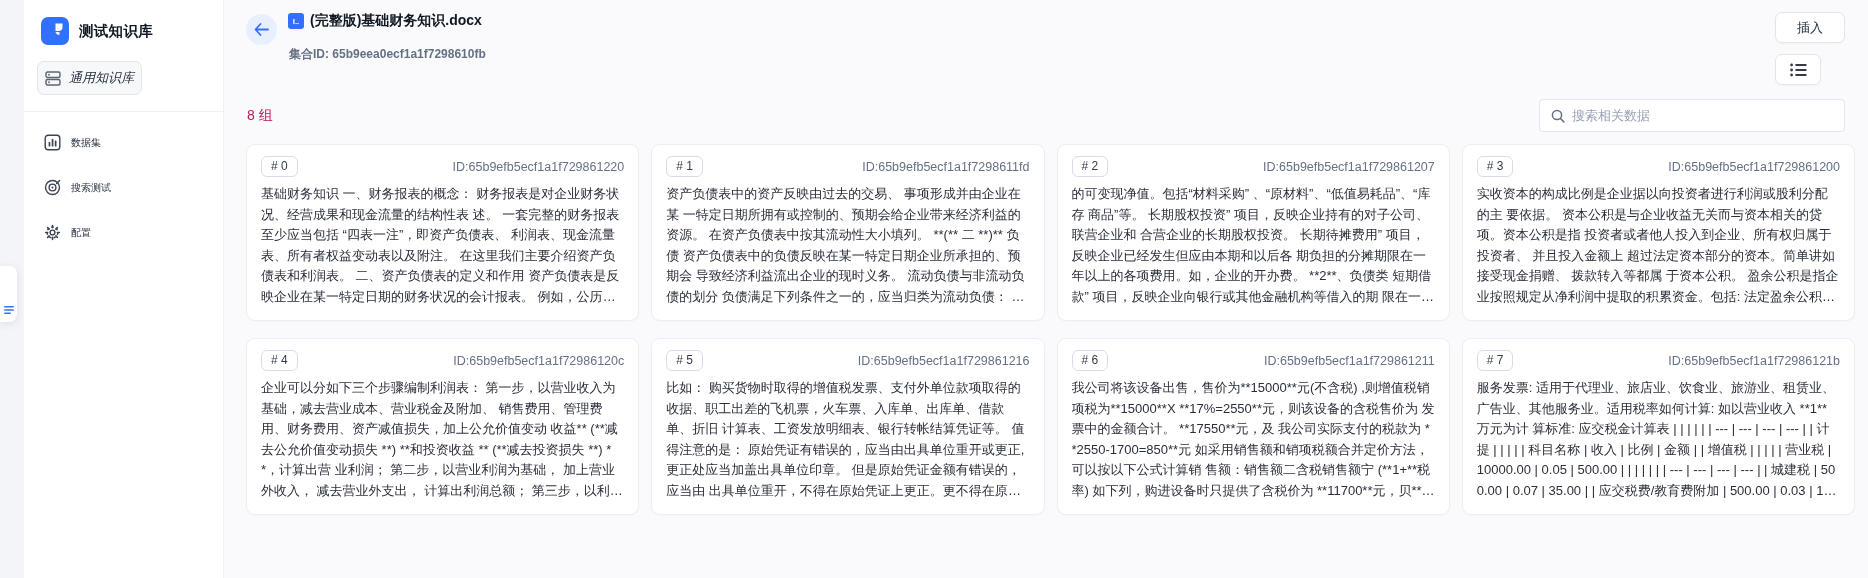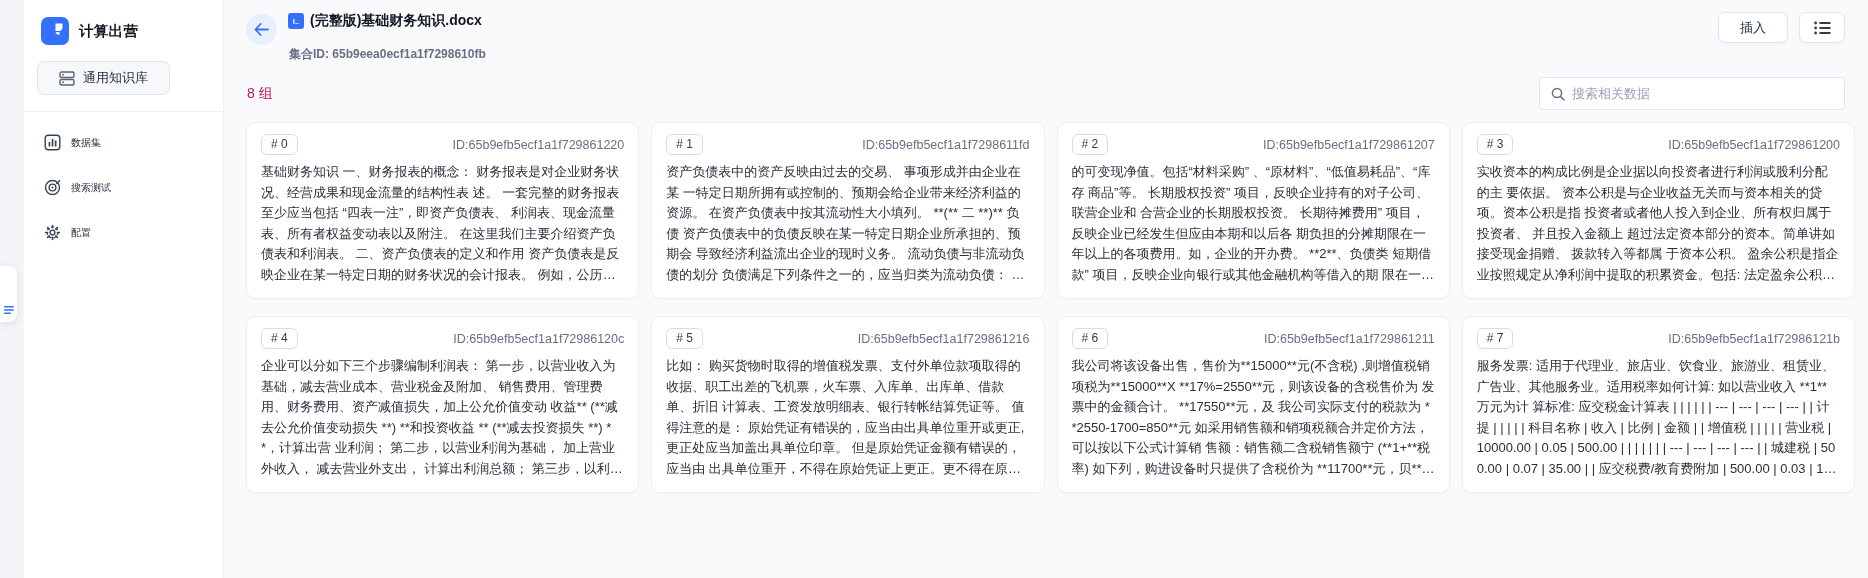--- a/index.html
+++ b/index.html
@@ -13,39 +13,39 @@
               border-radius:0 8px 8px 0; box-shadow:0 2px 8px rgba(30,40,80,.10);
               display:flex; align-items:flex-end; justify-content:center; padding-bottom:7px; cursor:pointer; }
 
   
   .sidebar { width:200px; flex:0 0 200px; background:#fff; border-right:1px solid #eef0f4;
              display:flex; flex-direction:column; }
   .logo-row { display:flex; align-items:center; gap:10px; padding:17px 14px 12px 17px; }
   .logo-title { font-size:14.5px; font-weight:700; color:#111824; letter-spacing:.3px; }
   .kb-btn { margin:4px 0 16px 13px; display:inline-flex; align-items:center; gap:8px;
             background:#f7f8fa; border:1px solid #e2e5ec; border-radius:7px;
-            padding:7px 21px; font-size:13px; color:#1d2939; width:max-content; cursor:pointer; }
+            padding:7px 7px; font-size:13px; color:#1d2939; width:max-content; cursor:pointer;font-style:italic; }
   .side-divider { height:1px; background:#eef0f4; }
   .menu { padding:20px 16px; display:flex; flex-direction:column; gap:24px; }
   .menu-item { display:flex; align-items:center; gap:10px; font-size:10px; color:#26303f;
                cursor:pointer; border-radius:6px; padding:2px 4px; }
   .menu-item .mi-icon { width:17px; height:17px; display:inline-flex; align-items:center; justify-content:center; color:#3a4352; }
 
   
   .main { flex:1 1 auto; background:#fafafc; position:relative; padding:0 13px 0 22px; }
   .doc-header { display:flex; align-items:flex-start; padding-top:12px; }
   .back-btn { width:31px; height:31px; border-radius:50%; background:#e8efff; display:flex;
               align-items:center; justify-content:center; cursor:pointer; flex:0 0 31px; margin-top:2px; }
   .doc-meta { margin-left:11px; }
   .doc-title-row { display:flex; align-items:center; gap:6px; }
   .doc-icon { width:16px; height:16px; border-radius:3px; background:#3370ff; color:#fff;
               font-size:8px; font-weight:700; display:flex; align-items:center; justify-content:center; }
   .doc-title { font-size:14px; font-weight:600; color:#111824; }
   .collection-id { font-size:12px; color:#667085; margin-top:16px; padding-left:1px;font-weight:bold; }
-  .header-actions { margin-left:auto; display:flex; gap:11px; padding-right:10px; }
+  .header-actions { margin-left:auto; display:flex; gap:11px; padding-right:10px;flex-direction:column; }
   .btn { background:#fff; border:1px solid #e2e5ec; border-radius:7px; height:31px;
          display:inline-flex; align-items:center; justify-content:center; cursor:pointer;
          box-shadow:0 1px 2px rgba(30,40,80,.04); font-size:13px; color:#1d2939; }
   .btn-insert { padding:0 21px; }
   .btn-icon { width:46px; }
 
   .toolbar { display:flex; align-items:center; margin-top:14px; }
   .group-count { font-size:14px; color:#be185d; padding-left:1px; }
   .search-box { margin-left:auto; margin-right:10px; width:306px; height:33px; background:#fff;
                 border:1px solid #e2e5ec; border-radius:4px; display:flex; align-items:center;
@@ -82,21 +82,21 @@
     </div>
   </div>
 
   <div class="sidebar">
     <div class="logo-row">
       <svg width="28" height="28" viewBox="0 0 28 28">
         <rect width="28" height="28" rx="7" fill="#3370ff"></rect>
         <path d="M14.5 6.5 h7 a0 0 0 0 1 0 0 v3.5 a4 4 0 0 1 -4 4 h-3 z" fill="#ffffff"></path>
         <path d="M14.5 15 h4 v3 a4 4 0 0 1 -4 -3 z" fill="#ffffff" opacity="0.9"></path>
       </svg>
-      <span class="logo-title">计算出营</span>
+      <span class="logo-title">测试知识库</span>
     </div>
 
     <div class="kb-btn">
       <svg width="16" height="15" viewBox="0 0 16 15">
         <rect x="1" y="1" width="14" height="5.5" rx="1.5" fill="none" stroke="#5b6472" stroke-width="1.4"></rect>
         <rect x="1" y="8.5" width="14" height="5.5" rx="1.5" fill="none" stroke="#5b6472" stroke-width="1.4"></rect>
         <circle cx="4" cy="3.75" r="0.9" fill="#5b6472"></circle>
         <circle cx="4" cy="11.25" r="0.9" fill="#5b6472"></circle>
       </svg>
       <span>通用知识库</span>

